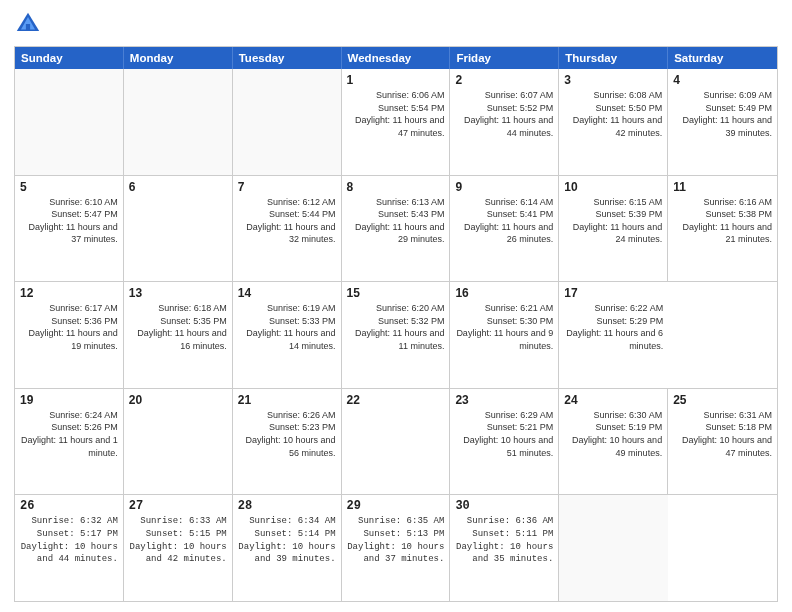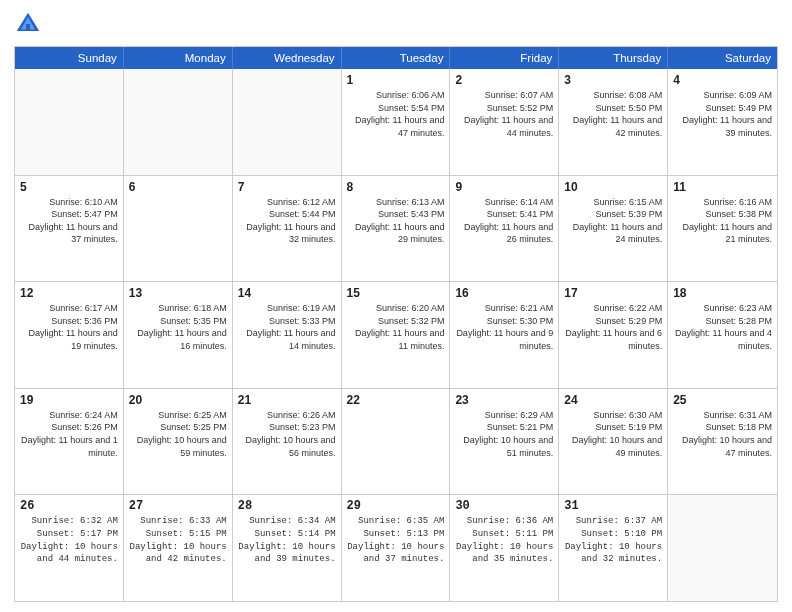--- a/index.html
+++ b/index.html
@@ -61,23 +61,23 @@
       border: 1px solid #ccc;
     }
     .cal-header-row {
       display: grid;
       grid-template-columns: repeat(7, 1fr);
       background: #2563c7;
     }
     .cal-header-cell {
       color: #fff;
       font-size: 11.5px;
-      font-weight: normal;
+      font-weight: bold;
       padding: 5px 6px;
-      text-align: right;
+      text-align: left;
       border-right: 1px solid #4a7fd4;
     }
     .cal-header-cell:last-child { border-right: none; }
     .cal-body {
       display: flex;
       flex-direction: column;
       flex: 1;
     }
     .cal-week {
       display: grid;
@@ -130,22 +130,22 @@
     <div class="title-block">
       <div class="cal-title"></div>
       <div class="cal-subtitle"></div>
     </div>
   </div>
 
   <div class="calendar">
     <div class="cal-header-row">
     <div class="cal-header-cell">Sunday</div>
         <div class="cal-header-cell">Monday</div>
+        <div class="cal-header-cell">Tuesday</div>
         <div class="cal-header-cell">Wednesday</div>
-        <div class="cal-header-cell">Tuesday</div>
         <div class="cal-header-cell">Friday</div>
         <div class="cal-header-cell">Thursday</div>
         <div class="cal-header-cell">Saturday</div>
       </div>
     <div class="cal-body">
     <div class="cal-week">
           <div class="cal-cell empty"></div>
           <div class="cal-cell empty"></div>
           <div class="cal-cell empty"></div>
           <div class="cal-cell">
@@ -212,33 +212,28 @@
             <div class="cell-text">Sunrise: 6:20 AM<br>Sunset: 5:32 PM<br>Daylight: 11 hours and 11 minutes.</div>
           </div>
           <div class="cal-cell">
             <span class="day-num">16</span>
             <div class="cell-text">Sunrise: 6:21 AM<br>Sunset: 5:30 PM<br>Daylight: 11 hours and 9 minutes.</div>
           </div>
           <div class="cal-cell">
             <span class="day-num">17</span>
             <div class="cell-text">Sunrise: 6:22 AM<br>Sunset: 5:29 PM<br>Daylight: 11 hours and 6 minutes.</div>
           </div>
-          <div class="cal-cell">
-            <span class="day-num">18</span>
-            <div class="cell-text">Sunrise: 6:23 AM<br>Sunset: 5:28 PM<br>Daylight: 11 hours and 4 minutes.</div>
-          </div>
         </div>
         <div class="cal-week">
           <div class="cal-cell">
             <span class="day-num">19</span>
             <div class="cell-text">Sunrise: 6:24 AM<br>Sunset: 5:26 PM<br>Daylight: 11 hours and 1 minute.</div>
           </div>
           <div class="cal-cell">
             <span class="day-num">20</span>
-            <div class="cell-text">Sunrise: 6:25 AM<br>Sunset: 5:25 PM<br>Daylight: 10 hours and 59 minutes.</div>
           </div>
           <div class="cal-cell">
             <span class="day-num">21</span>
             <div class="cell-text">Sunrise: 6:26 AM<br>Sunset: 5:23 PM<br>Daylight: 10 hours and 56 minutes.</div>
           </div>
           <div class="cal-cell">
             <span class="day-num">22</span>
           </div>
           <div class="cal-cell">
             <span class="day-num">23</span>
@@ -266,22 +261,18 @@
             <span class="day-num">28</span>
             <div class="cell-text">Sunrise: 6:34 AM<br>Sunset: 5:14 PM<br>Daylight: 10 hours and 39 minutes.</div>
           </div>
           <div class="cal-cell">
             <span class="day-num">29</span>
             <div class="cell-text">Sunrise: 6:35 AM<br>Sunset: 5:13 PM<br>Daylight: 10 hours and 37 minutes.</div>
           </div>
           <div class="cal-cell">
             <span class="day-num">30</span>
             <div class="cell-text">Sunrise: 6:36 AM<br>Sunset: 5:11 PM<br>Daylight: 10 hours and 35 minutes.</div>
-          </div>
-          <div class="cal-cell">
-            <span class="day-num">31</span>
-            <div class="cell-text">Sunrise: 6:37 AM<br>Sunset: 5:10 PM<br>Daylight: 10 hours and 32 minutes.</div>
           </div>
           <div class="cal-cell empty"></div>
         </div>
       </div>
   </div>
 </div>
 
 </body></html>

